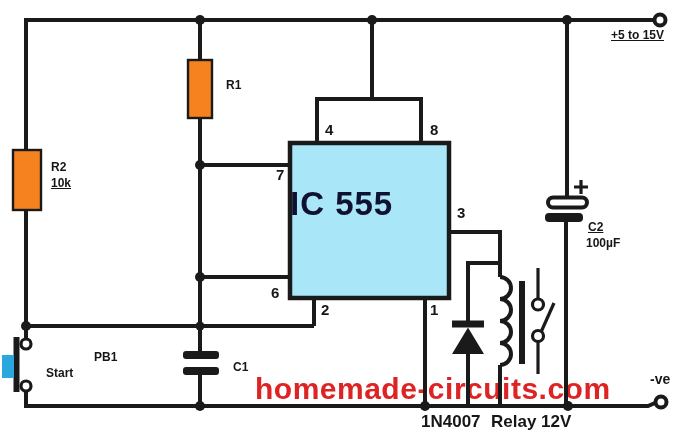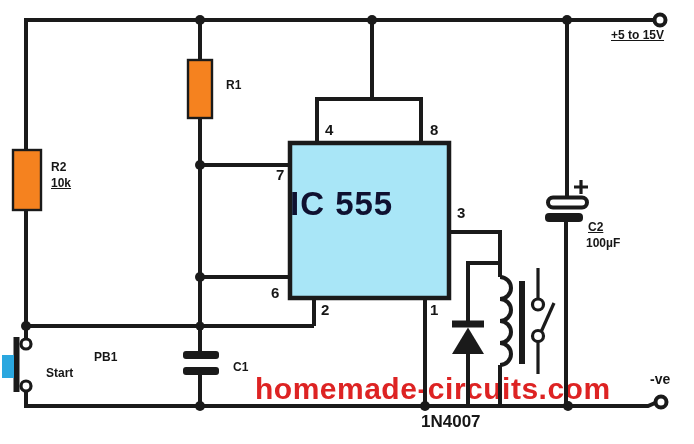--- a/index.html
+++ b/index.html
@@ -126,13 +126,14 @@
 
   <span class="pin" style="left:325px;top:121px;">4</span>
   <span class="pin" style="left:430px;top:121px;">8</span>
   <span class="pin" style="left:276px;top:166px;">7</span>
   <span class="pin" style="left:271px;top:284px;">6</span>
   <span class="pin" style="left:321px;top:301px;">2</span>
   <span class="pin" style="left:457px;top:204px;">3</span>
   <span class="pin" style="left:430px;top:301px;">1</span>
 
   <span class="lbl big" style="left:421px;top:413px;">1N4007</span>
+  <span class="lbl big" style="left:491px;top:413px;">Relay 12V</span>
 </div>
 
 </body></html>

